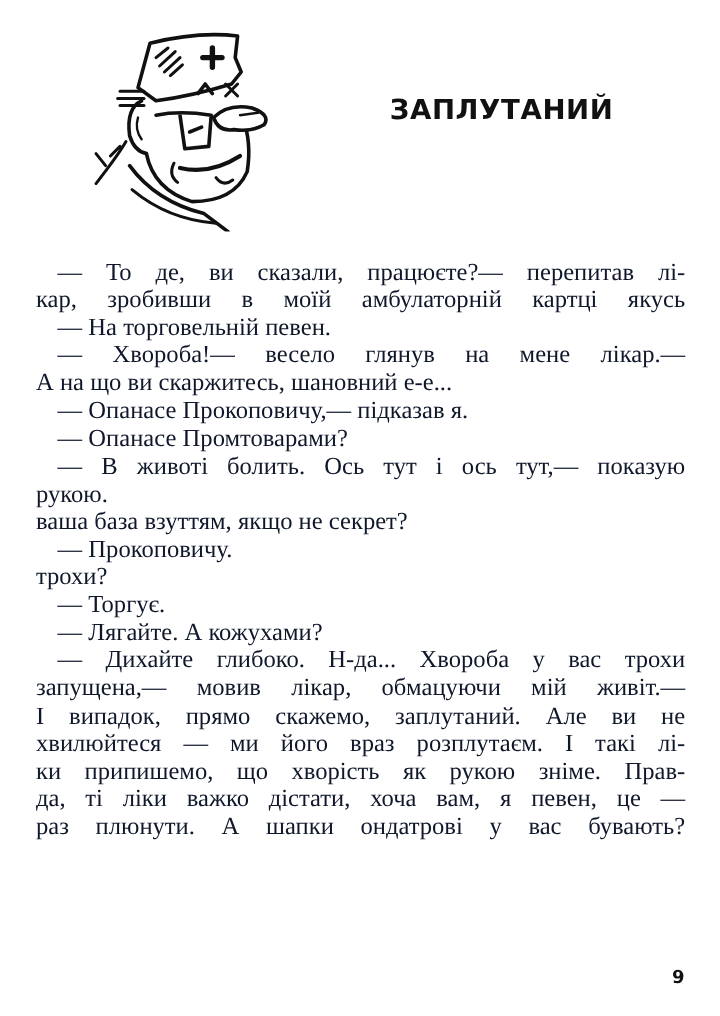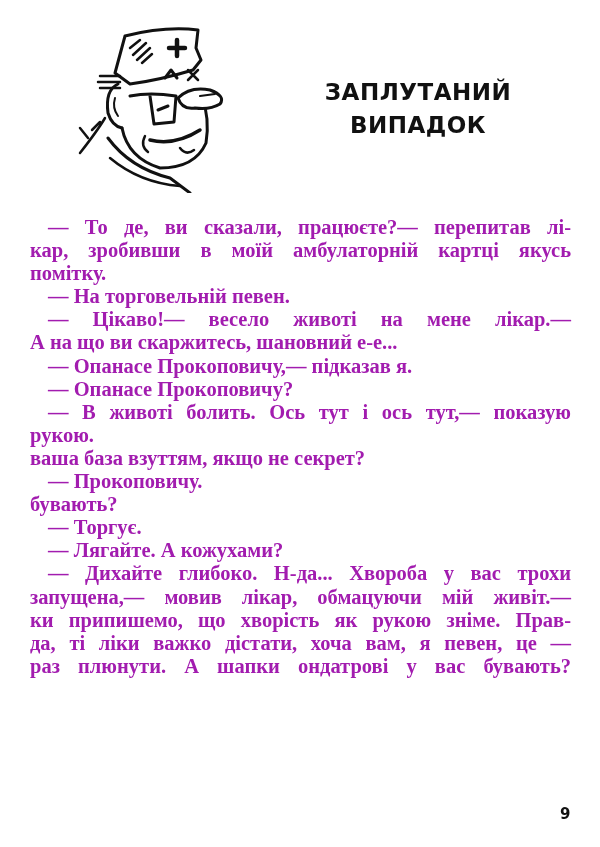--- a/index.html
+++ b/index.html
@@ -2,21 +2,21 @@
 <html><head>
 <meta charset="utf-8">
 <style>
   html, body { margin: 0; padding: 0; background: #ffffff; }
   body { width: 600px; height: 847px; position: relative; overflow: hidden; color: #111; }
   .illustration { position: absolute; left: 70px; top: 18px; width: 170px; height: 175px; }
   .title { position: absolute; left: 318px; top: 76px; width: 200px; text-align: center;
     font-family: "DejaVu Sans", sans-serif; font-weight: bold; font-size: 23px; line-height: 33px; letter-spacing: 0.5px; color: #111; }
   .title div { white-space: nowrap; }
   .text { position: absolute; left: 30px; top: 216px; width: 541px;
-    font-family: "Liberation Serif", serif; font-size: 20.5px; line-height: 23.1px; color: #a21caf; font-weight: bold; }
+    font-family: "Liberation Serif", serif; font-size: 20.5px; line-height: 23.1px; color: #0f172a; }
   .line { white-space: nowrap; text-align: justify; text-align-last: justify; height: 23.1px; }
   .line.last { text-align-last: left; }
   .line.indent { padding-left: 18px; }
   .page-number { position: absolute; left: 560px; top: 805px; font-family: "DejaVu Sans", sans-serif; font-weight: bold; font-size: 15px; color: #111; }
 </style>
 </head>
 <body>
 
 <div class="illustration">
   <svg width="170" height="175" viewBox="0 0 170 175" fill="none" stroke="#111" stroke-width="3" stroke-linecap="round" stroke-linejoin="round">
@@ -45,39 +45,39 @@
     <path d="M110 130 Q116 138 124 132" stroke-width="2.5"></path>
 
     <path d="M10 135 Q28 112 35 100 M22 112 L30 104 M18 120 L10 110" stroke-width="2.5"></path>
     <path d="M38 120 Q60 150 100 160 L120 175"></path>
     <path d="M40 140 Q70 165 110 168" stroke-width="2.5"></path>
   </svg>
 </div>
 
 <div class="title">
   <div>ЗАПЛУТАНИЙ</div>
-  <div>ВИПАДОК</div>
 </div>
 
 <div class="text" id="body-text">
     <div class="line indent">— То де, ви сказали, працюєте?— перепитав лі-</div>
     <div class="line">кар, зробивши в моїй амбулаторній картці якусь</div>
-    <div class="line last">помітку.</div>
     <div class="line indent last">— На торговельній певен.</div>
-    <div class="line indent">— Цікаво!— весело животі на мене лікар.—</div>
+    <div class="line indent">— Хвороба!— весело глянув на мене лікар.—</div>
     <div class="line last">А на що ви скаржитесь, шановний е-е...</div>
     <div class="line indent last">— Опанасе Прокоповичу,— підказав я.</div>
-    <div class="line indent last">— Опанасе Прокоповичу?</div>
+    <div class="line indent last">— Опанасе Промтоварами?</div>
     <div class="line indent">— В животі болить. Ось тут і ось тут,— показую</div>
     <div class="line last">рукою.</div>
     <div class="line last">ваша база взуттям, якщо не секрет?</div>
     <div class="line indent last">— Прокоповичу.</div>
-    <div class="line last">бувають?</div>
+    <div class="line last">трохи?</div>
     <div class="line indent last">— Торгує.</div>
     <div class="line indent last">— Лягайте. А кожухами?</div>
     <div class="line indent">— Дихайте глибоко. Н-да... Хвороба у вас трохи</div>
     <div class="line">запущена,— мовив лікар, обмацуючи мій живіт.—</div>
+    <div class="line">І випадок, прямо скажемо, заплутаний. Але ви не</div>
+    <div class="line">хвилюйтеся — ми його враз розплутаєм. І такі лі-</div>
     <div class="line">ки припишемо, що хворість як рукою зніме. Прав-</div>
     <div class="line">да, ті ліки важко дістати, хоча вам, я певен, це —</div>
     <div class="line">раз плюнути. А шапки ондатрові у вас бувають?</div>
   </div>
 
 <div class="page-number">9</div>
 
 </body></html>

